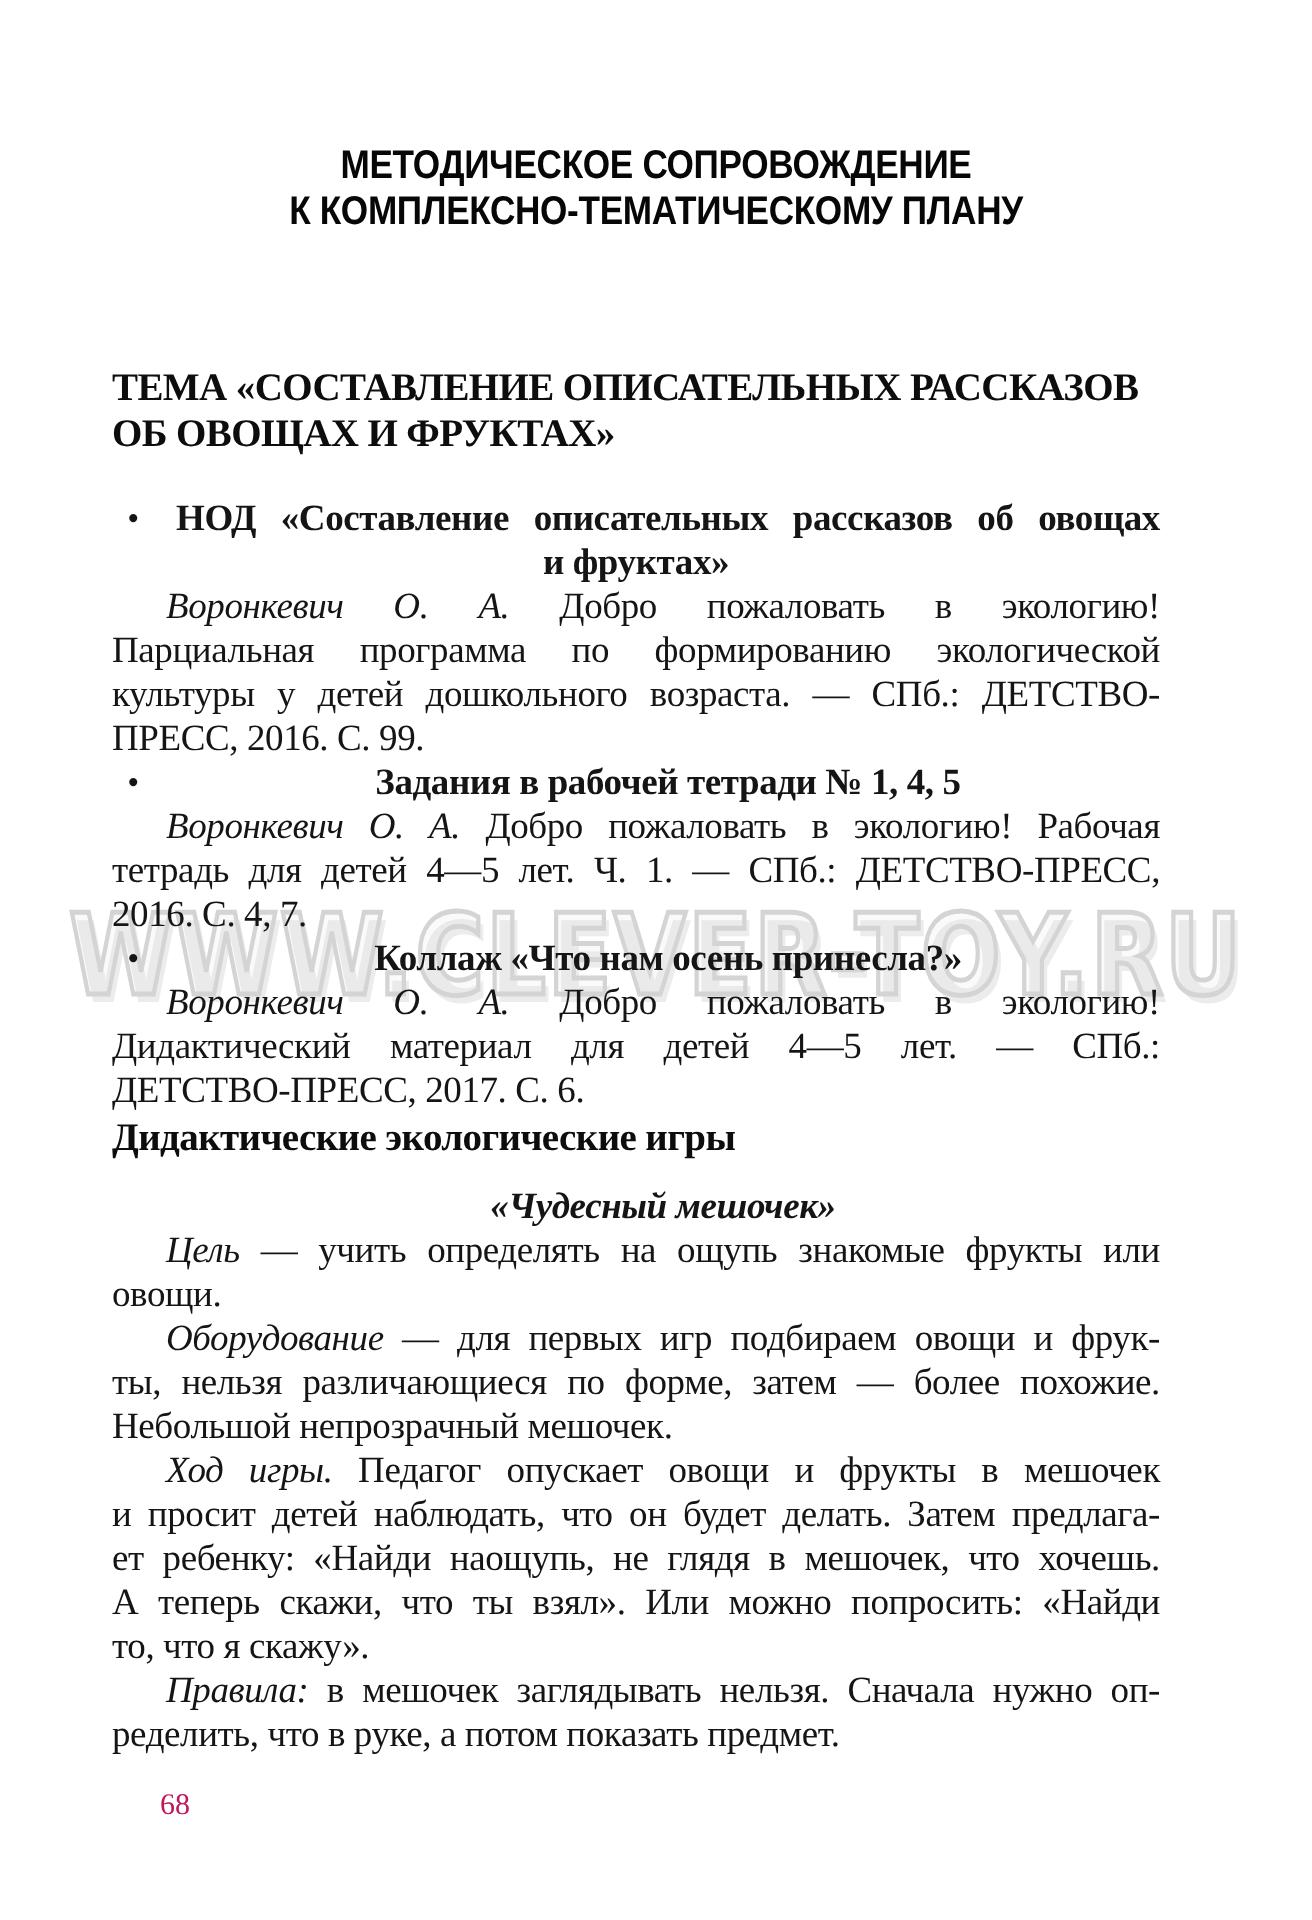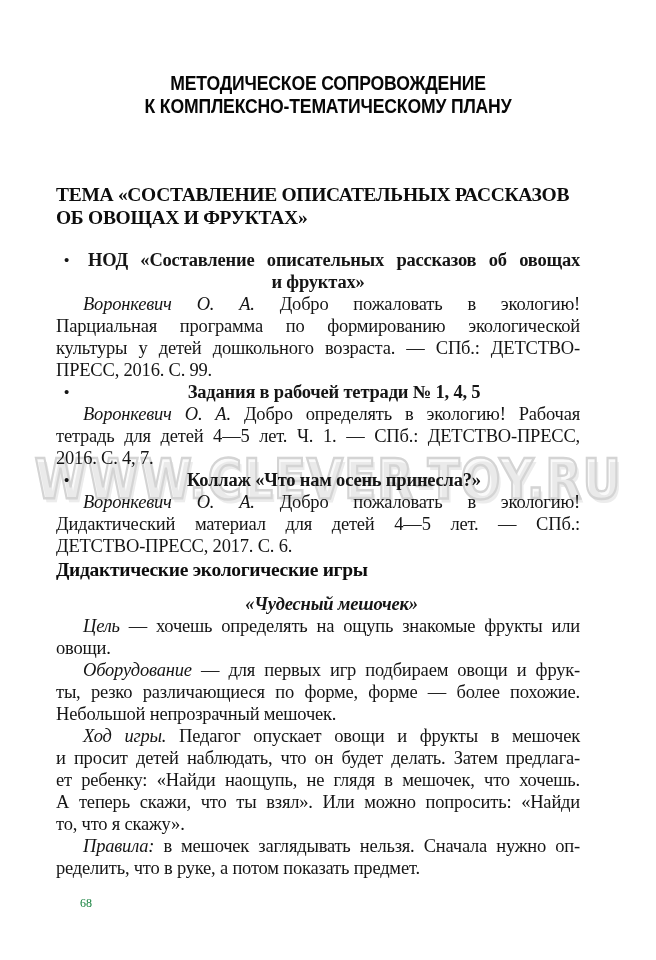--- a/index.html
+++ b/index.html
@@ -44,21 +44,21 @@
     position:absolute;top:446px;left:50%;z-index:1;white-space:nowrap;
     transform:translateX(-50%) scaleX(.84);transform-origin:50% 50%;
     font-family:"DejaVu Sans",sans-serif;font-weight:bold;font-size:56px;
     color:rgba(228,228,228,0.18);
     -webkit-text-stroke:2.5px #d4d4d4;
     text-shadow:3px 4px 0 #ececec;
     letter-spacing:1px;
   }
   .page-number{
     position:absolute;left:80px;top:893px;z-index:2;
-    font-size:12px;line-height:20px;color:#15803d;
+    font-size:15px;line-height:20px;color:#be185d;
   }
 </style>
 </head>
 <body>
 
 <div class="page">
 
   <div class="watermark">WWW.CLEVER-TOY.RU</div>
 
   <div class="doc-title">
@@ -73,40 +73,40 @@
 
   <div class="stack biblio">
     <div class="ln j b bl"><span class="bullet">•</span><span>НОД «Составление описательных рассказов об овощах</span></div>
     <div class="ln b">и фруктах»</div>
     <div class="ln j ind"><span class="it">Воронкевич О. А.</span> <span>Добро пожаловать в экологию!</span></div>
     <div class="ln j">Парциальная программа по формированию экологической</div>
     <div class="ln j">культуры у детей дошкольного возраста. — СПб.: ДЕТСТВО-</div>
     <div class="ln">ПРЕСС, 2016. С. 99.</div>
 
     <div class="ln b bl"><span class="bullet">•</span><span>Задания в рабочей тетради № 1, 4, 5</span></div>
-    <div class="ln j ind"><span class="it">Воронкевич О. А.</span> <span>Добро определять в экологию! Рабочая</span></div>
+    <div class="ln j ind"><span class="it">Воронкевич О. А.</span> <span>Добро пожаловать в экологию! Рабочая</span></div>
     <div class="ln j">тетрадь для детей 4—5 лет. Ч. 1. — СПб.: ДЕТСТВО-ПРЕСС,</div>
     <div class="ln">2016. С. 4, 7.</div>
 
     <div class="ln b bl"><span class="bullet">•</span><span>Коллаж «Что нам осень принесла?»</span></div>
     <div class="ln j ind"><span class="it">Воронкевич О. А.</span> <span>Добро пожаловать в экологию!</span></div>
     <div class="ln j">Дидактический материал для детей 4—5 лет. — СПб.:</div>
     <div class="ln">ДЕТСТВО-ПРЕСС, 2017. С. 6.</div>
   </div>
 
   <div class="games-heading">Дидактические экологические игры</div>
 
   <div class="stack games-body">
     <div class="ln b it ind">«Чудесный мешочек»</div>
 
-    <div class="ln j ind"><span class="it">Цель</span> <span>— хочешь определять на ощупь знакомые фрукты или</span></div>
+    <div class="ln j ind"><span class="it">Цель</span> <span>— учить определять на ощупь знакомые фрукты или</span></div>
     <div class="ln">овощи.</div>
 
     <div class="ln j ind"><span class="it">Оборудование</span> <span>— для первых игр подбираем овощи и фрук-</span></div>
-    <div class="ln j">ты, резко различающиеся по форме, форме — более похожие.</div>
+    <div class="ln j">ты, нельзя различающиеся по форме, затем — более похожие.</div>
     <div class="ln">Небольшой непрозрачный мешочек.</div>
 
     <div class="ln j ind"><span class="it">Ход игры.</span> <span>Педагог опускает овощи и фрукты в мешочек</span></div>
     <div class="ln j">и просит детей наблюдать, что он будет делать. Затем предлага-</div>
     <div class="ln j">ет ребенку: «Найди наощупь, не глядя в мешочек, что хочешь.</div>
     <div class="ln j">А теперь скажи, что ты взял». Или можно попросить: «Найди</div>
     <div class="ln">то, что я скажу».</div>
 
     <div class="ln j ind"><span class="it">Правила:</span> <span>в мешочек заглядывать нельзя. Сначала нужно оп-</span></div>
     <div class="ln">ределить, что в руке, а потом показать предмет.</div>

